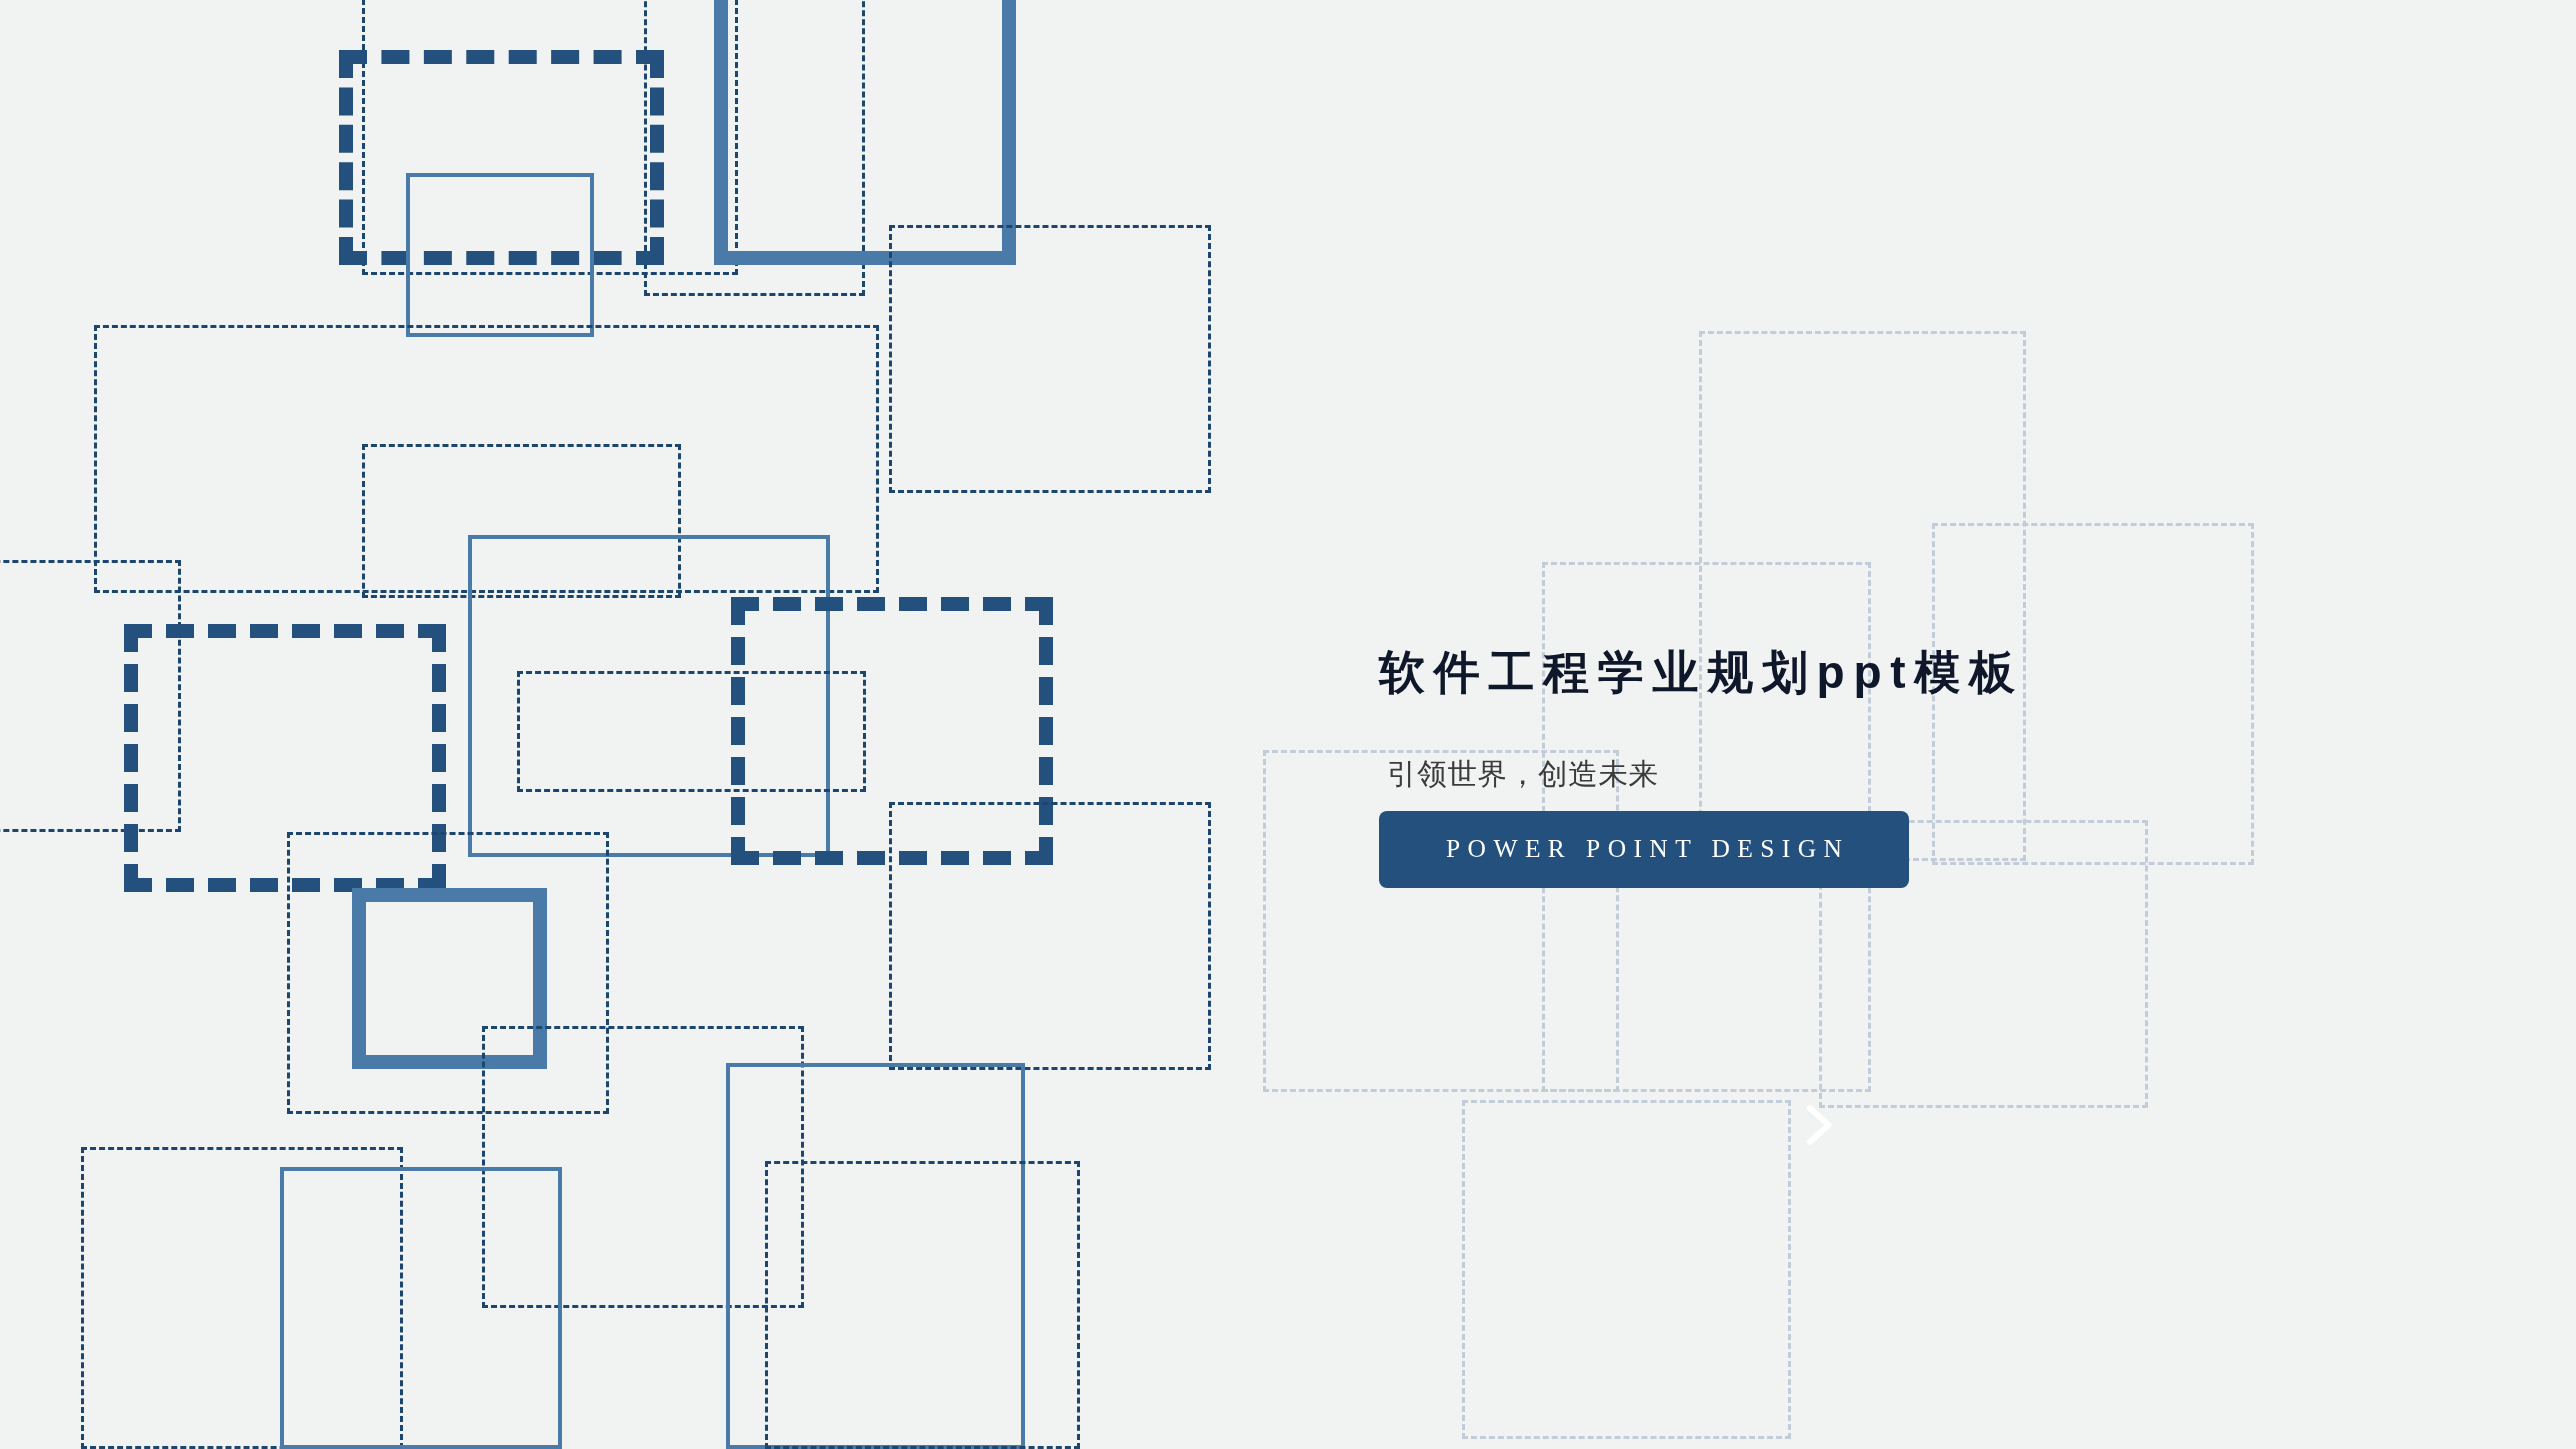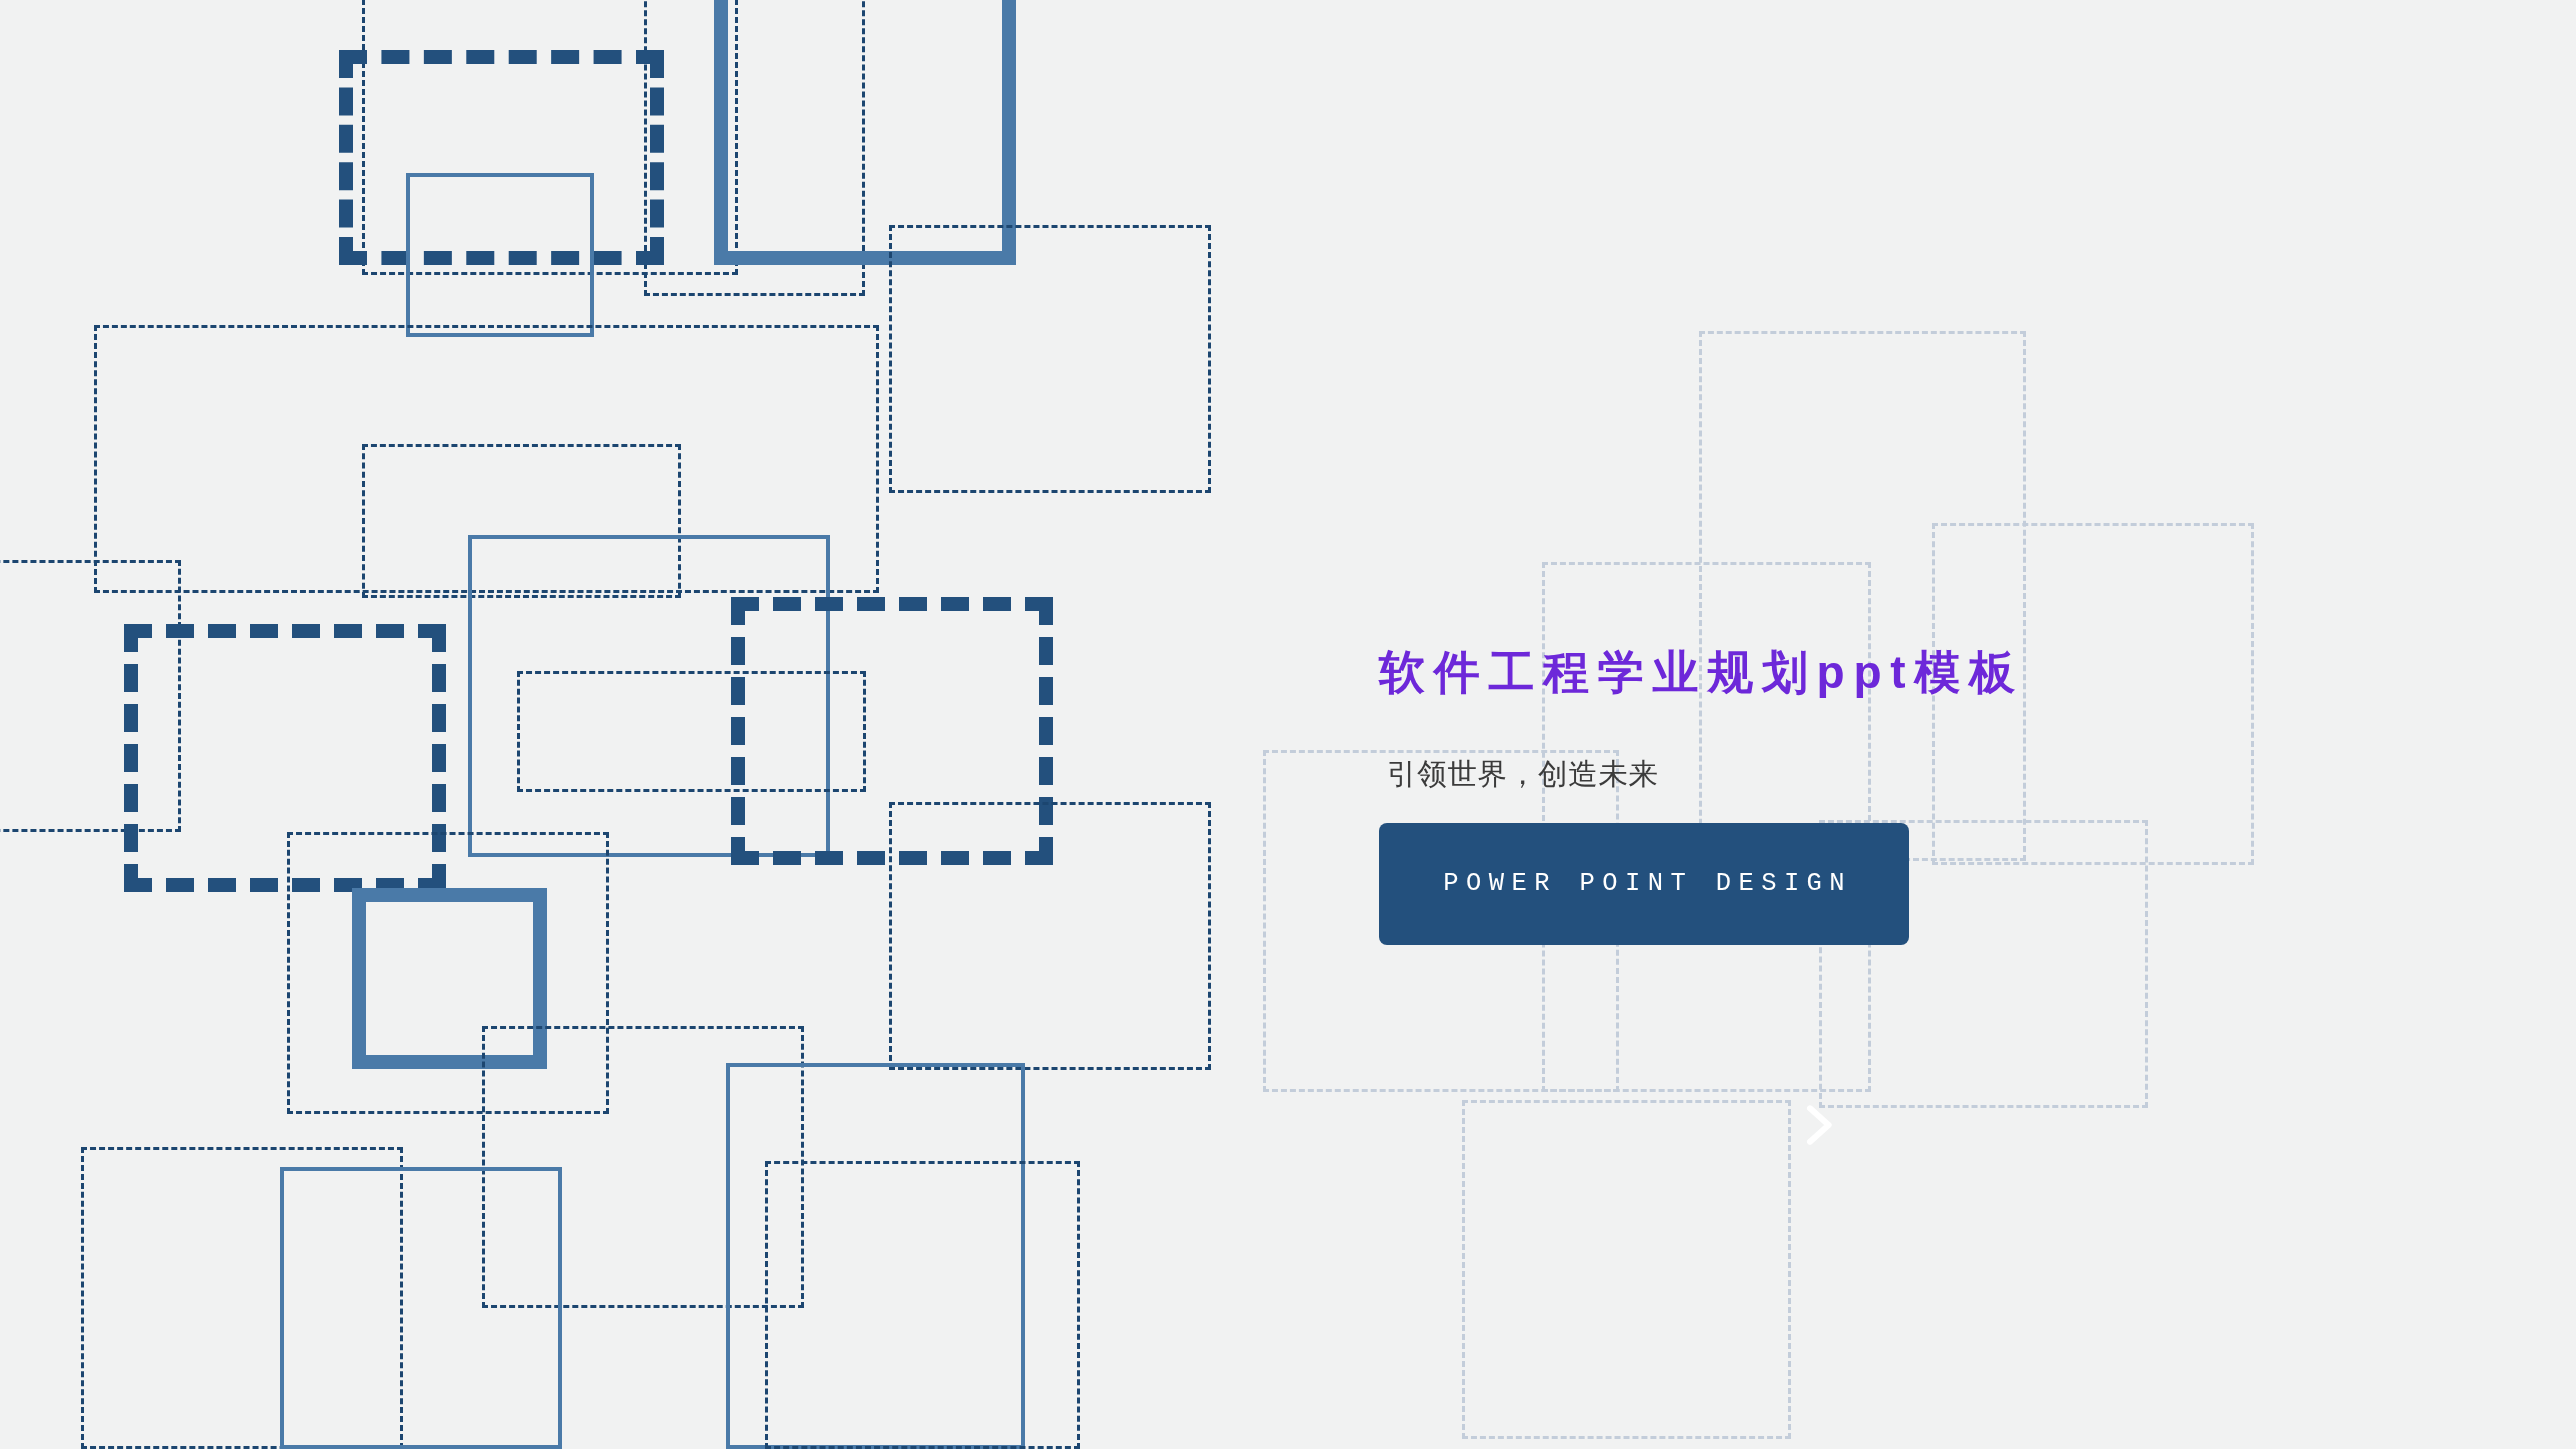--- a/index.html
+++ b/index.html
@@ -79,32 +79,32 @@
     font-weight: normal;
     color: #3b3b3b;
     letter-spacing: 0.7px;
     line-height: 1.2;
     white-space: nowrap;
   }
   #cta-button {
     display: inline-flex;
     align-items: center;
     justify-content: center;
-    margin-top: 24px;
+    margin-top: 12px;
     width: 530px;
-    height: 122px;
+    height: 77px;
     background: #23507d;
     border: none;
     border-radius: 8px;
     color: #ffffff;
     font-size: 25.5px;
     font-weight: normal;
     letter-spacing: 7.4px;
     text-indent: 7.4px;
-    font-family: Liberation Mono, monospace;
+    font-family: Liberation Serif, serif;
     cursor: pointer;
   }
   #chevron-next {
     position: absolute;
     left: 1790px;
     top: 1095px;
     width: 60px;
     height: 60px;
   }
   #chevron-next svg { display: block; }
@@ -141,21 +141,21 @@
   <div id="deco-right">
       <div class="sq faint" style="left: 1699px; top: 331px; width: 327px; height: 530px;"></div>
       <div class="sq faint" style="left: 1542px; top: 562px; width: 329px; height: 530px;"></div>
       <div class="sq faint" style="left: 1932px; top: 523px; width: 322px; height: 342px;"></div>
       <div class="sq faint" style="left: 1263px; top: 750px; width: 356px; height: 342px;"></div>
       <div class="sq faint" style="left: 1462px; top: 1100px; width: 329px; height: 339px;"></div>
       <div class="sq faint" style="left: 1819px; top: 820px; width: 329px; height: 288px;"></div>
     </div>
 
   <div id="content">
-    <h1 id="title" style="color: #6d28d9;">软件工程学业规划ppt模板</h1>
+    <h1 id="title" style="color: #0f172a;">软件工程学业规划ppt模板</h1>
     <p id="subtitle" style="color: rgb(59, 59, 59);">引领世界，创造未来</p>
     <button id="cta-button" style="background: rgb(35, 80, 125); color: rgb(255, 255, 255);">POWER POINT DESIGN</button>
   </div>
 
   <div id="chevron-next">
     <svg viewBox="0 0 90 90" width="60" height="60" aria-hidden="true">
       <polyline points="30,20 58,45 30,70" fill="none" stroke="#ffffff" stroke-width="9" stroke-linecap="round" stroke-linejoin="round"></polyline>
     </svg>
   </div>
 

